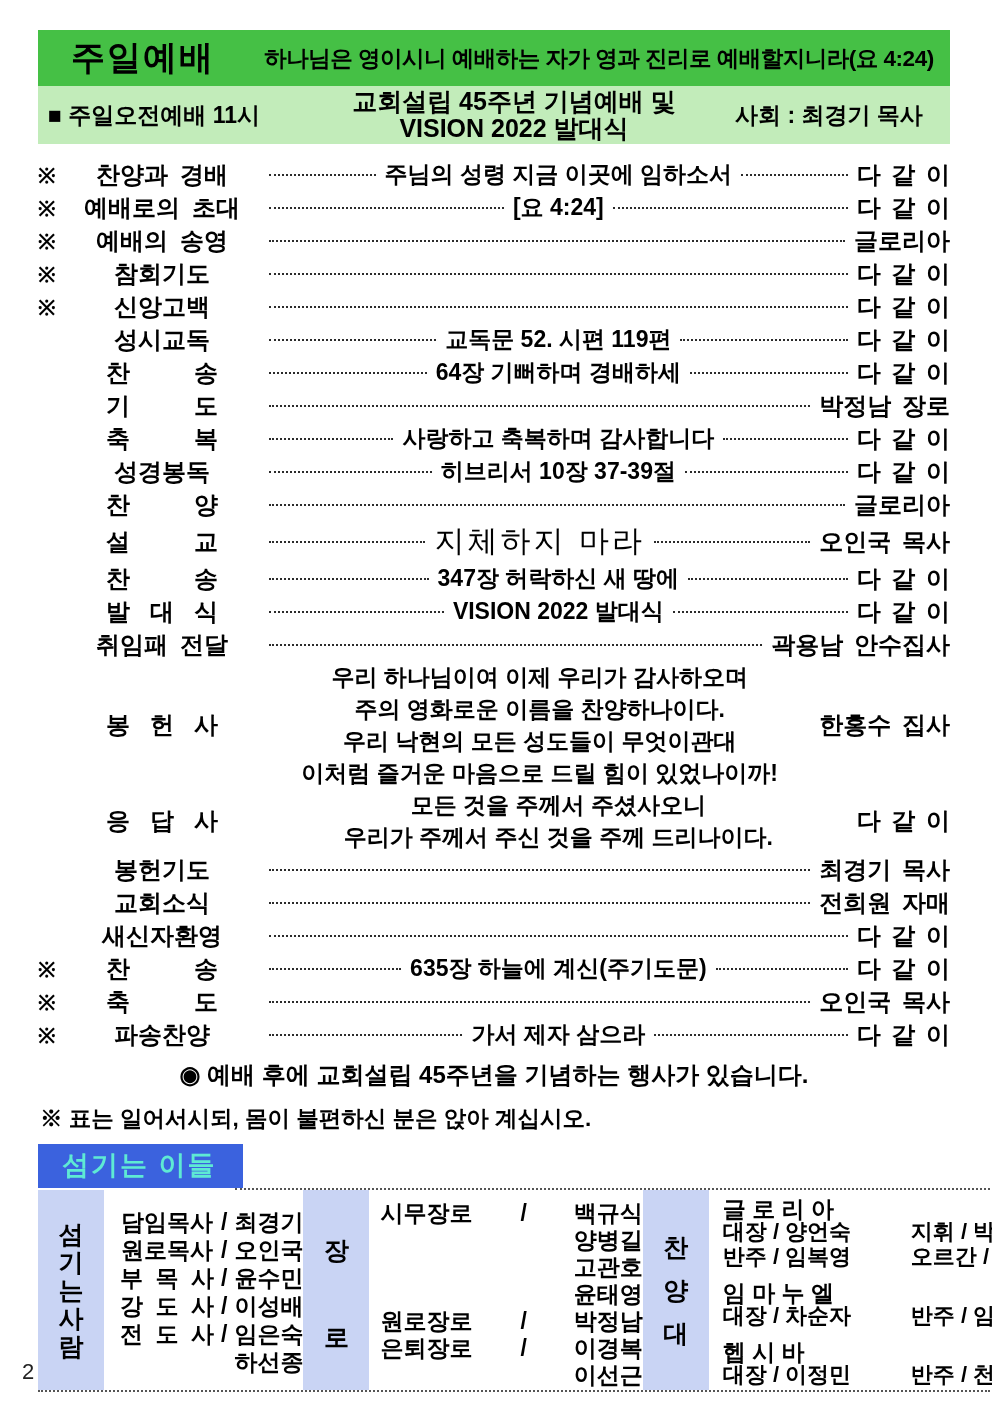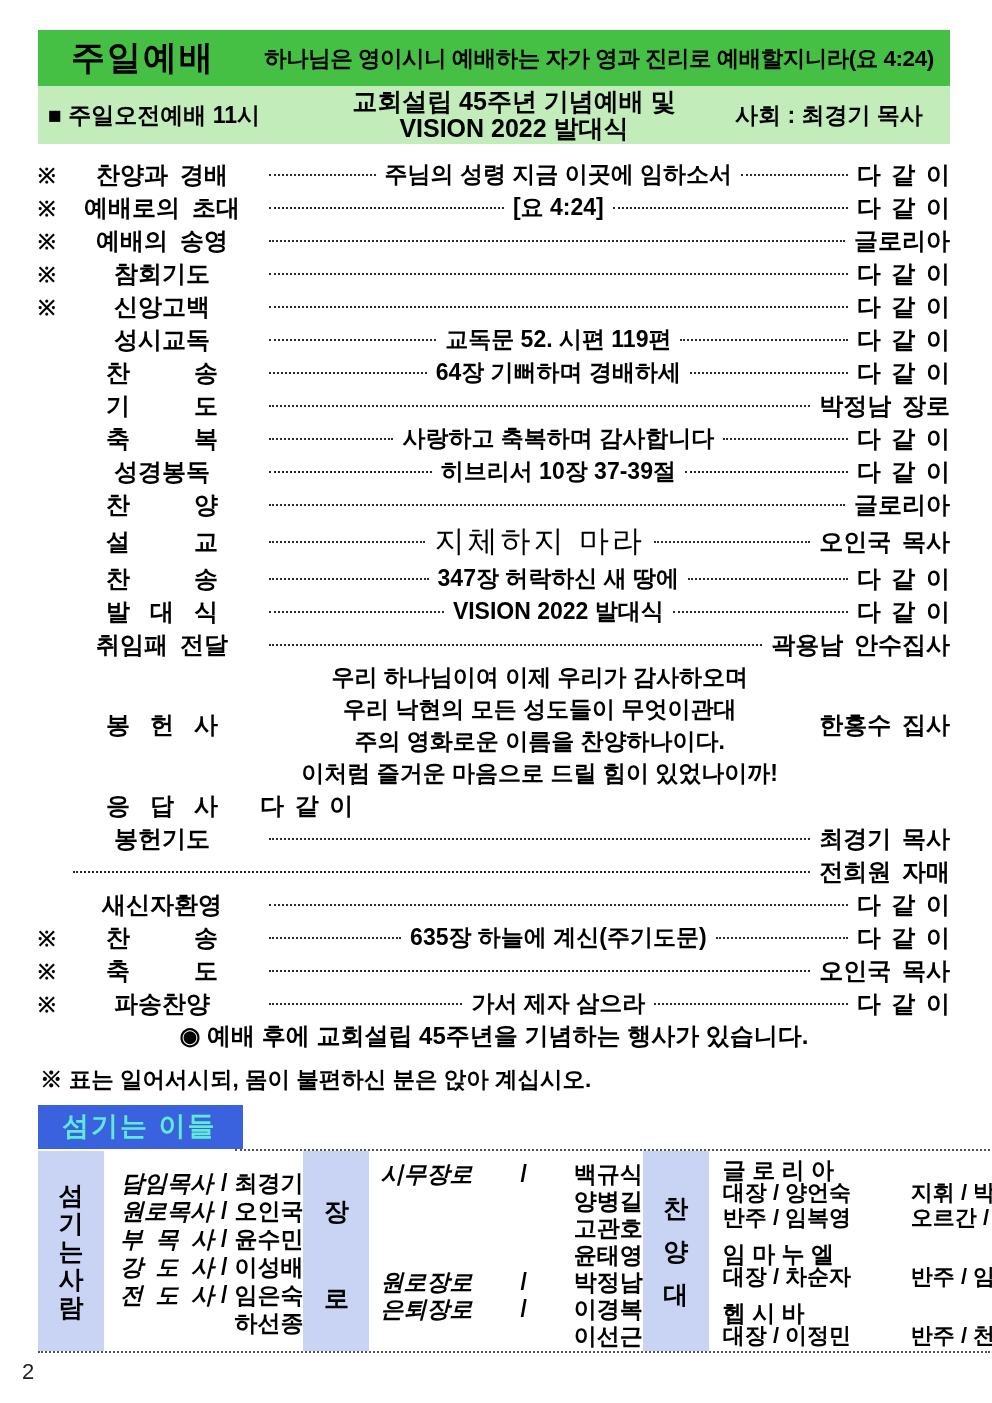--- a/index.html
+++ b/index.html
@@ -47,21 +47,21 @@
   .o-marker{width:26px;font-size:21px;font-weight:700;flex:0 0 26px;}
   .o-label{flex:0 0 196px;display:flex;justify-content:center;font-size:24px;font-weight:700;}
   .dist{display:inline-flex;justify-content:space-between;min-width:112px;gap:12px;white-space:nowrap;}
   .dist > span:only-child{margin:0 auto;}
   .leader{flex:1;height:0;border-bottom:2px dotted #2b2b2b;align-self:center;margin:0 9px;}
   .o-center{font-size:23px;font-weight:700;white-space:nowrap;}
   .o-center.sermon{font-family:"DejaVu Serif", serif;font-size:30px;font-weight:500;letter-spacing:3px;}
   .o-stack{flex:1;text-align:center;font-size:23px;font-weight:700;line-height:32px;}
   .o-right{font-size:24px;font-weight:700;white-space:nowrap;text-align:right;word-spacing:4px;}
   
-  .notice-event{text-align:center;font-size:24px;font-weight:800;}
+  .notice-event{margin-top:8px;text-align:center;font-size:24px;font-weight:800;}
   .notice-standing{margin-top:12px;font-size:22.5px;font-weight:600;padding-left:2px;}
   
   .sv-title{
     display:inline-block;margin-top:10px;
     background:var(--blue);color:#5eead4;
     font-size:27px;font-weight:800;
     padding:3px 26px 5px 24px;letter-spacing:2px;
   }
   .sv-wrap{width:952px;}
   .sv-topline{height:0;border-top:2px dotted #555;margin-left:197px;}
@@ -73,21 +73,21 @@
   }
   .vcell.v1{justify-content:center;line-height:28px;}
   .vcell.v2{justify-content:space-between;padding:44px 0 36px;box-sizing:border-box;}
   .vcell.v3{justify-content:center;gap:18px;line-height:1;}
   .wcol{box-sizing:border-box;}
   .wcol.c2{flex:0 0 196px;padding:18px 0 0 16px;}
   .wcol.c4{flex:0 0 196px;padding:10px 0 0 10px;}
   .wcol.c6{flex:1;padding:4px 0 0 14px;}
   .pline{display:flex;align-items:center;height:28px;font-size:23px;font-weight:600;white-space:nowrap;}
   .c4 .pline{height:27px;gap:40px;}
-  .role{display:inline-flex;justify-content:space-between;width:94px;font-style:italic;}
+  .role{display:inline-flex;justify-content:space-between;width:94px;}
   .role > span:only-child{margin:0 auto;}
   .sep{margin:0 7px;font-weight:600;}
   .sep.hid{visibility:hidden;}
   .cgroup{margin-bottom:9px;}
   .ctitle{font-size:23px;font-weight:700;height:25px;white-space:nowrap;}
   .cline{display:flex;height:25px;align-items:center;font-size:22px;font-weight:600;white-space:nowrap;}
   .cpair1{width:188px;}
   .page-num{position:absolute;left:22px;bottom:18px;font-size:22px;font-weight:400;color:#222;}
 </style>
 </head>
@@ -294,49 +294,58 @@
         <span class="o-marker"></span>
         <span class="o-label">
           <span class="dist">
             <span>봉</span>
             <span>헌</span>
             <span>사</span>
           </span>
         </span>
         <div class="o-stack">
           <div>우리 하나님이여 이제 우리가 감사하오며</div>
+          <div>주의 영화로운 이름을 찬양하나이다.</div>
           <div>우리 낙현의 모든 성도들이 무엇이관대</div>
-          <div>주의 영화로운 이름을 찬양하나이다.</div>
           <div>이처럼 즐거운 마음으로 드릴 힘이 있었나이까!</div>
         </div>
         <span class="o-right">한홍수 집사</span>
       </div>
       <div class="order-row multi">
         <span class="o-marker"></span>
         <span class="o-label">
           <span class="dist">
             <span>응</span>
             <span>답</span>
             <span>사</span>
           </span>
         </span>
+        <div class="o-stack">
+          <div>모든 것을 주께서 주셨사오니</div>
+          <div>우리가 주께서 주신 것을 주께 드리나이다.</div>
+        </div>
         <span class="o-right">다 같 이</span>
       </div>
       <div class="order-row">
         <span class="o-marker"></span>
         <span class="o-label">
           <span class="dist">
             <span>봉헌기도</span>
           </span>
         </span>
         <span class="leader"></span>
         <span class="o-right">최경기 목사</span>
       </div>
       <div class="order-row">
         <span class="o-marker"></span>
+        <span class="o-label">
+          <span class="dist">
+            <span>교회소식</span>
+          </span>
+        </span>
         <span class="leader"></span>
         <span class="o-right">전희원 자매</span>
       </div>
       <div class="order-row">
         <span class="o-marker"></span>
         <span class="o-label">
           <span class="dist">
             <span>새신자환영</span>
           </span>
         </span>

